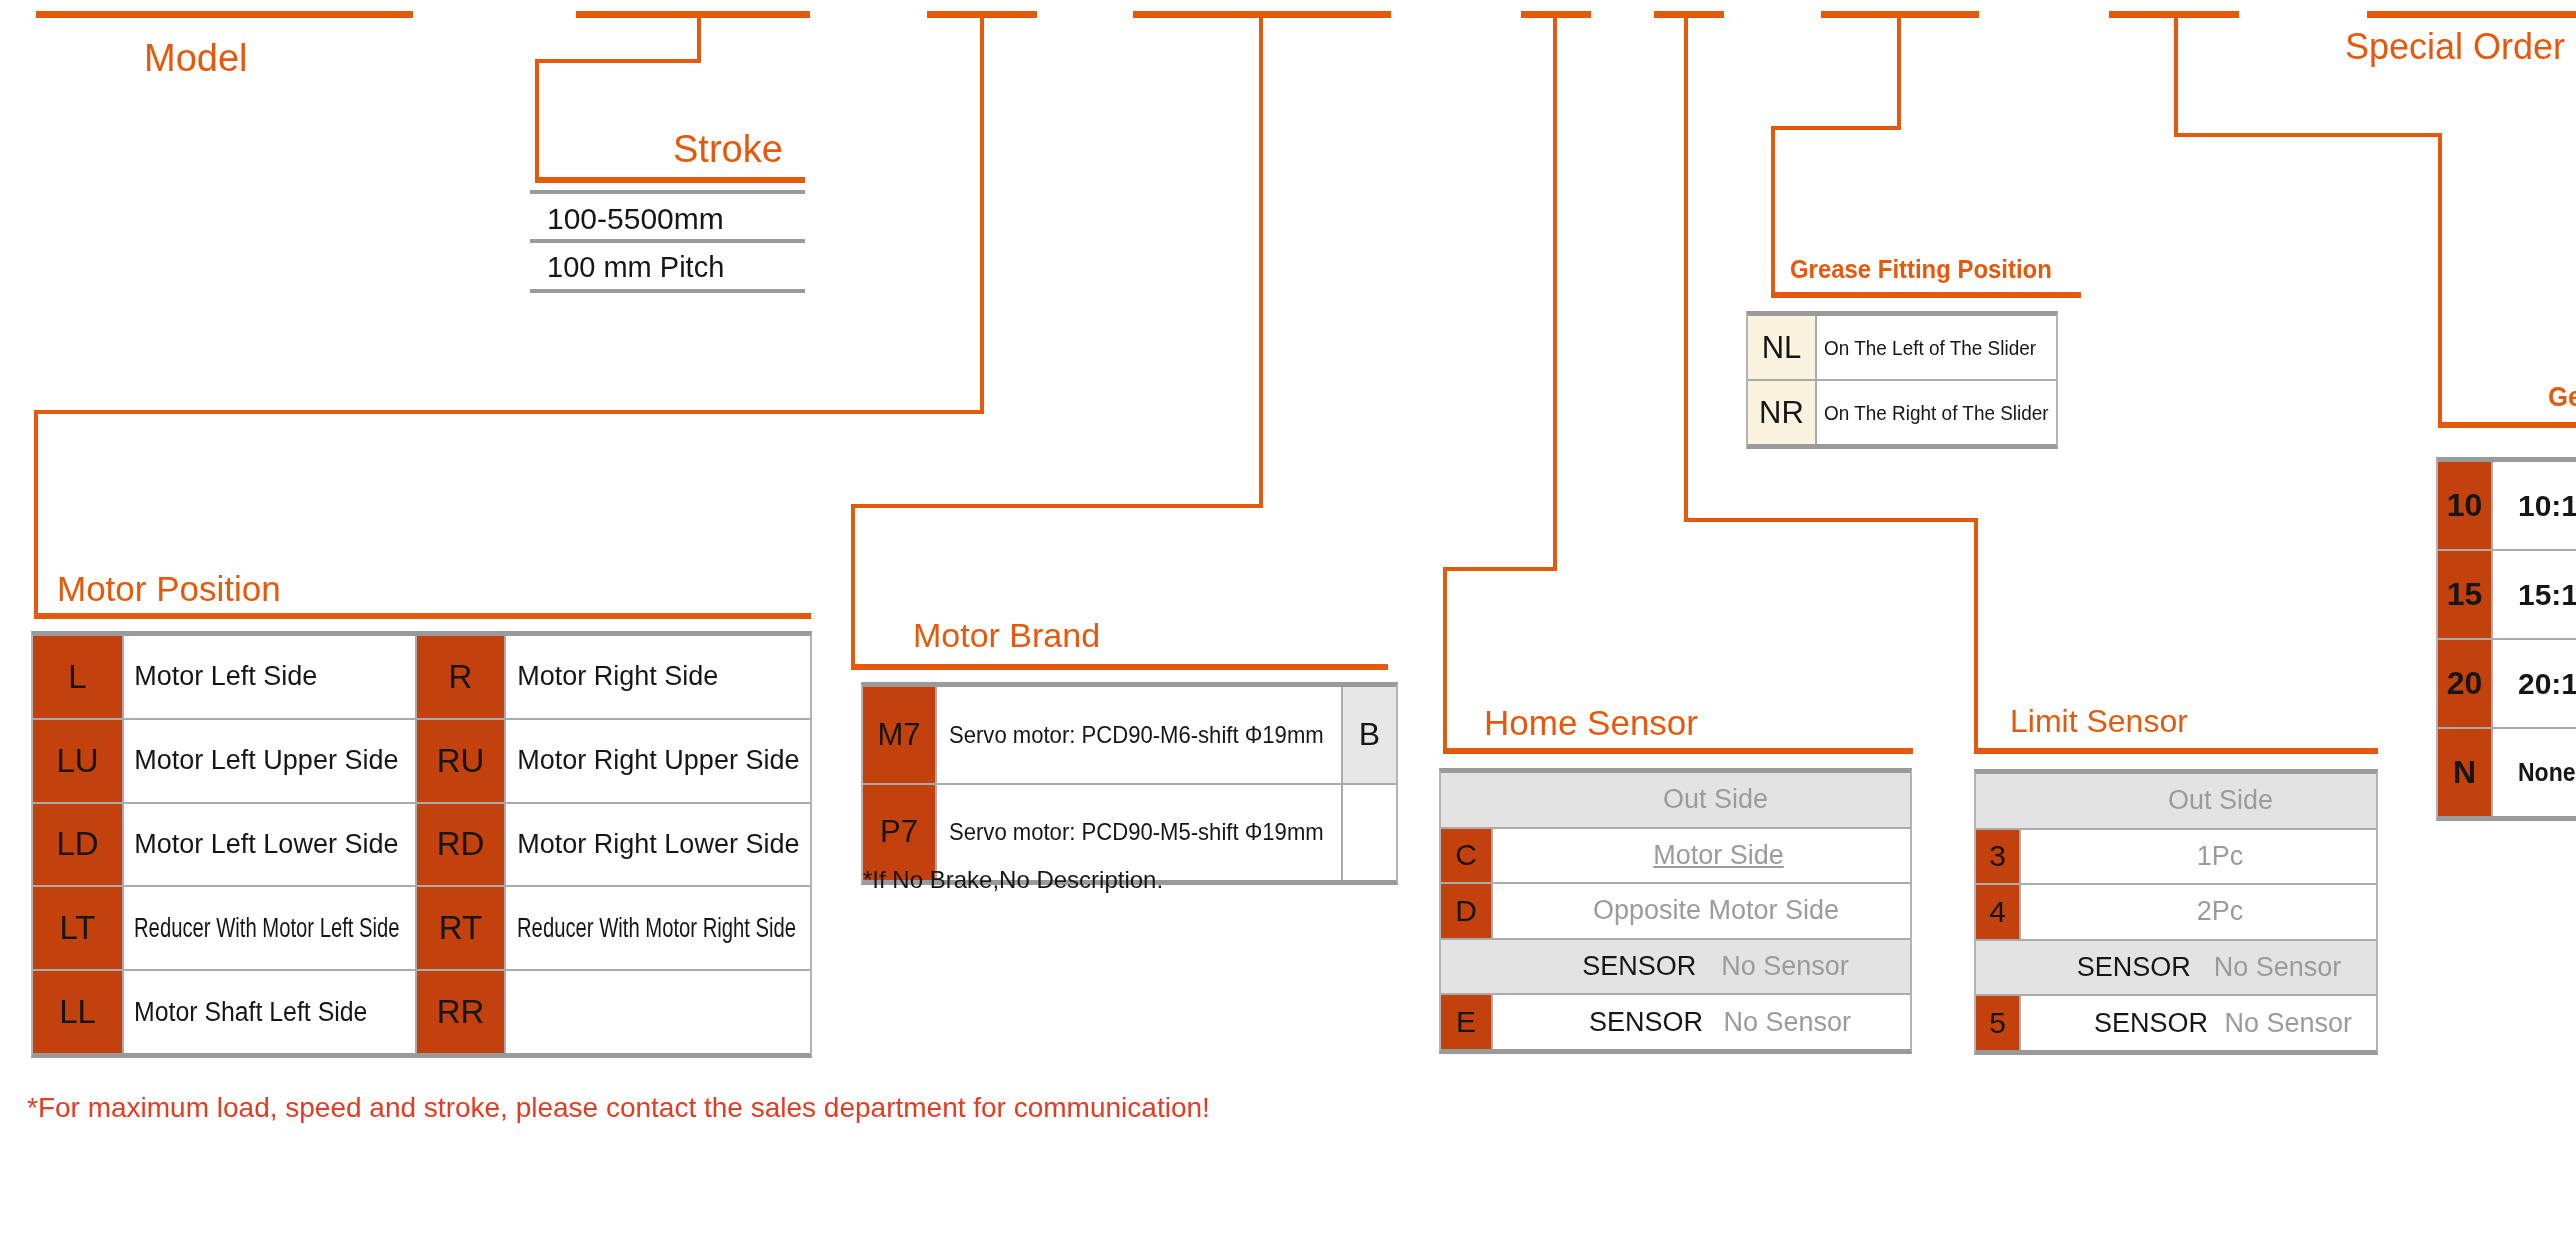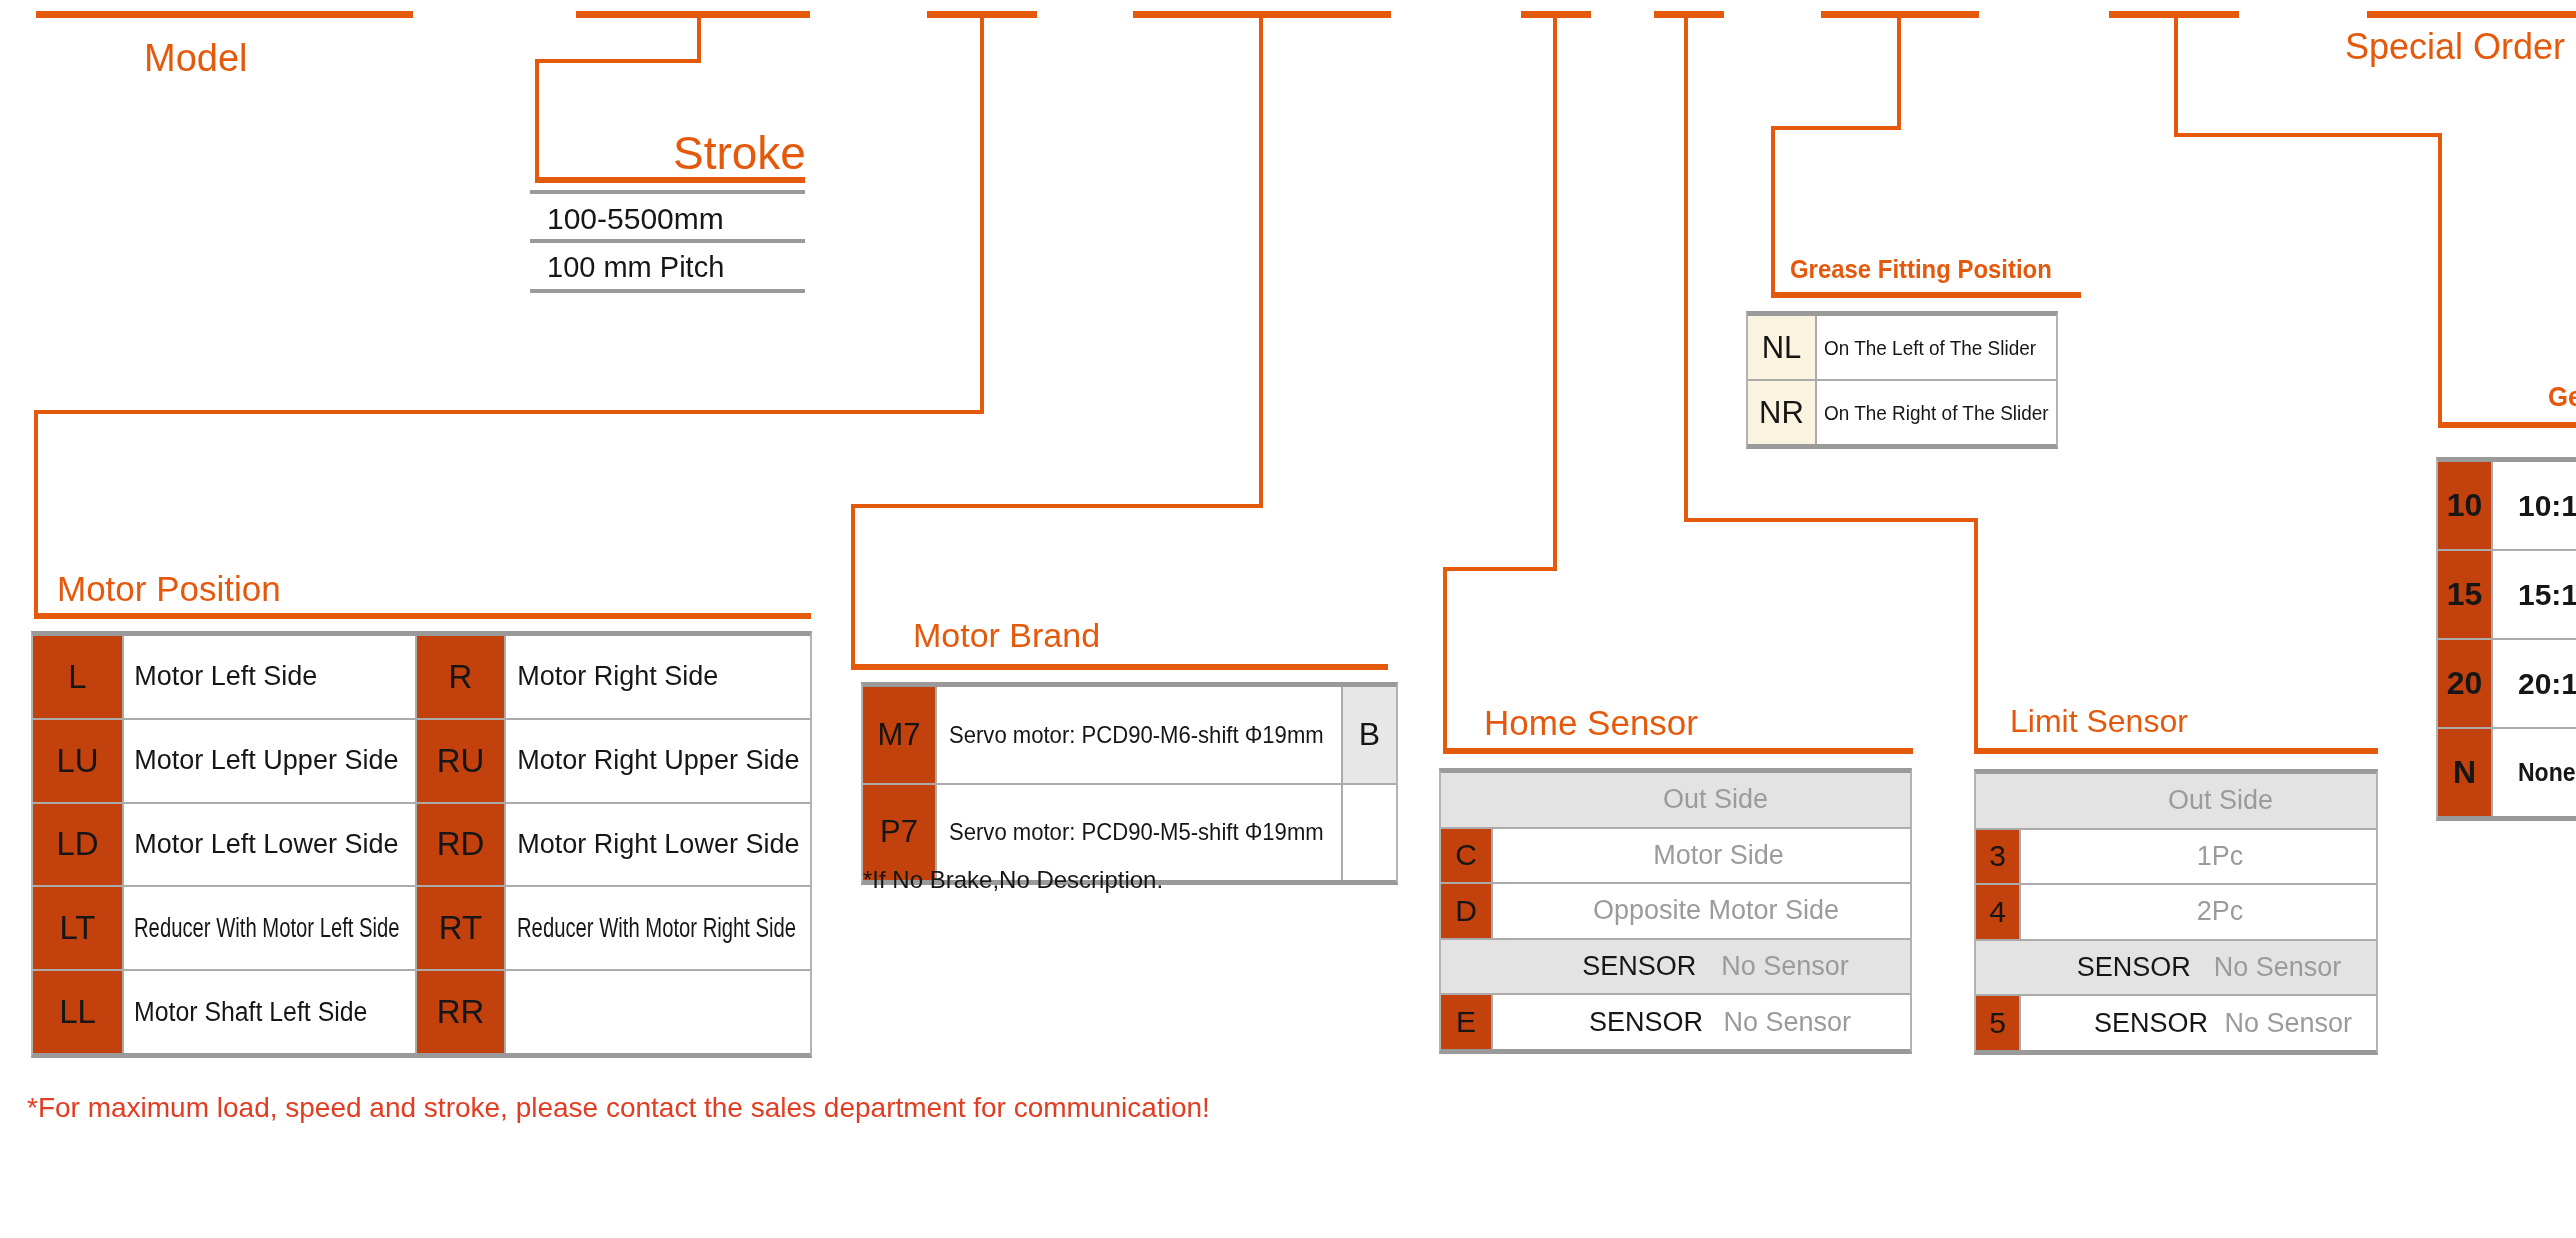--- a/index.html
+++ b/index.html
@@ -101,21 +101,21 @@
 
   <div class="oline" style="left:535px;top:177px;width:270px;height:6.2px;"></div>
   <div class="oline" style="left:34px;top:613px;width:777px;height:6.2px;"></div>
   <div class="oline" style="left:851px;top:664px;width:537px;height:6.2px;"></div>
   <div class="oline" style="left:1443px;top:748px;width:470px;height:6.2px;"></div>
   <div class="oline" style="left:1974px;top:748px;width:404px;height:6.2px;"></div>
   <div class="oline" style="left:1771px;top:292px;width:310px;height:6.2px;"></div>
   <div class="oline" style="left:2438px;top:422px;width:296px;height:6.2px;"></div>
 
   <div class="ohead" style="left:144px;top:39px;font-size:38px;">Model</div>
-  <div class="ohead" style="left:673px;top:130px;font-size:46px;">Stroke</div>
+  <div class="ohead" style="left:673px;top:130px;font-size:38px;">Stroke</div>
   <div class="ohead" style="left:57px;top:571px;font-size:35px;">Motor Position</div>
   <div class="ohead" style="left:913px;top:618px;font-size:34px;">Motor Brand</div>
   <div class="ohead" style="left:1484px;top:705px;font-size:35px;">Home Sensor</div>
   <div class="ohead" style="left:2010px;top:705px;font-size:32px;">Limit Sensor</div>
   <div class="ohead bold" style="left:1790px;top:256px;font-size:26px;"><span class="sqz92">Grease Fitting Position</span></div>
   <div class="ohead bold" style="left:2548px;top:383px;font-size:28px;"><span class="sqz92">Gearbox Ratio</span></div>
   <div class="ohead" style="left:2345px;top:29px;font-size:36px;">Special Order No.</div>
 
   <div class="grule" style="left:530px;top:190px;width:275px;height:4.1px;"></div>
   <div class="abs nowrap" style="left:547px;top:202px;font-size:30px;">100-5500mm</div>
@@ -243,21 +243,21 @@
   <div class="tbl sns" style="left:1439px;top:768px;width:473px;height:286px;">
     <div class="row full">
       <div class="cell desc full graytxt" style="padding-left:80px;">
           <span>Out Side</span>
         </div>
     </div>
     <div class="row">
       <div class="cell code" style="width:52px;">
           <span>C</span>
         </div>
-      <div class="cell desc graytxt" style="padding-left:34px;">
+      <div class="cell desc graytxt" style="padding-left:34px;text-decoration:underline;">
           <span>Motor Side</span>
         </div>
     </div>
     <div class="row">
       <div class="cell code" style="width:52px;">
           <span>D</span>
         </div>
       <div class="cell desc graytxt" style="padding-left:29px;">
           <span>Opposite Motor Side</span>
         </div>

